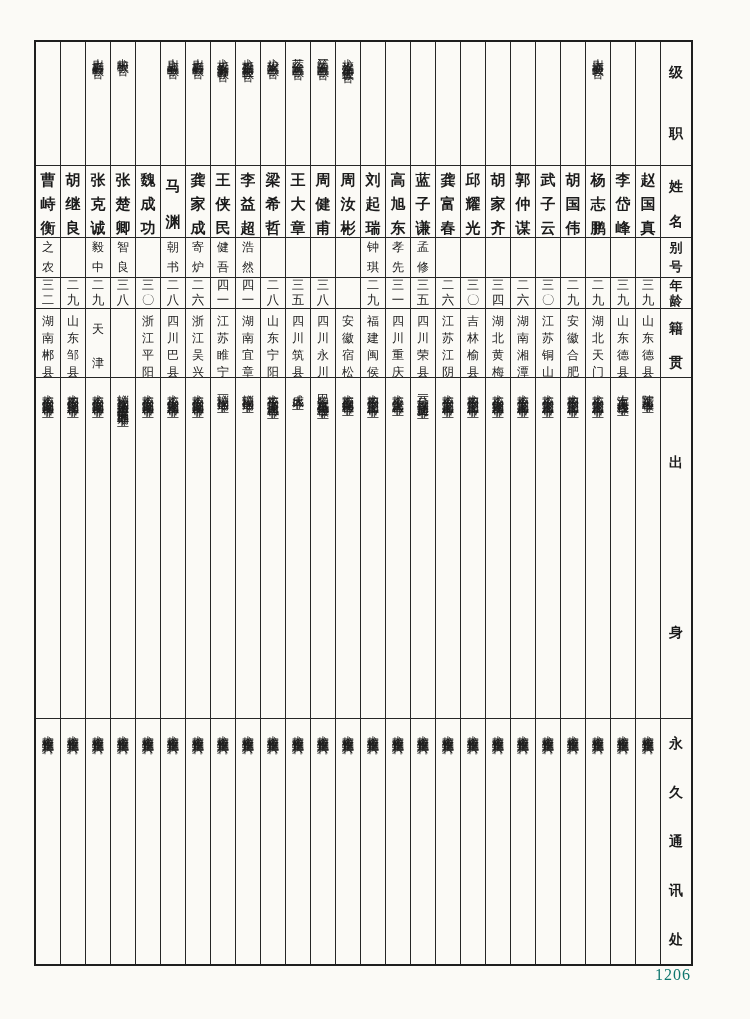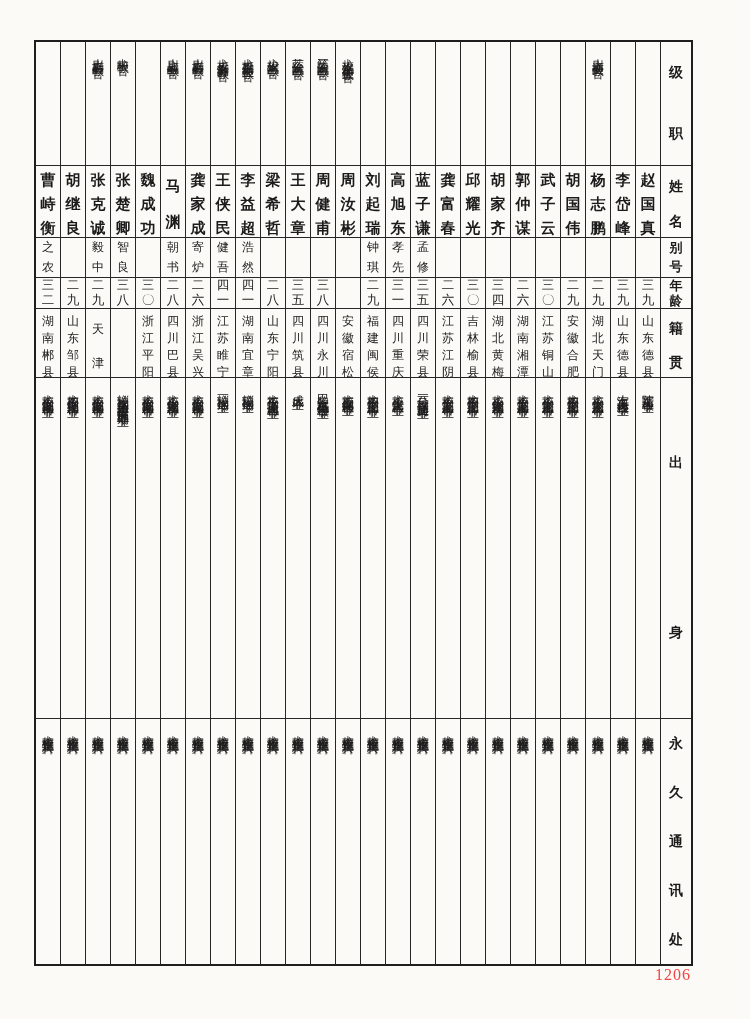--- a/index.html
+++ b/index.html
@@ -41,21 +41,21 @@
     align-items:center;width:100%;height:100%;font-size:12px;
   }
   .c-name .spread{font-size:15px;font-weight:700;padding:3px 0;}
   .c-alias .spread{font-size:12px;}
   .c-age .spread{font-size:12.5px;line-height:13px;}
   .c-native .spread{font-size:12px;padding:3px 0;line-height:14px;}
   .header-col .spread{font-weight:700;font-size:14px;}
   .header-col .c-alias .spread,.header-col .c-age .spread{font-size:13px;}
   .page-number{
     position:absolute;top:966px;left:655px;font-size:16px;
-    font-family:"Liberation Serif","DejaVu Serif",serif;color:#ef4444;letter-spacing:1px;
+    font-family:"Liberation Serif","DejaVu Serif",serif;color:#0f766e;letter-spacing:1px;
   }
 </style>
 </head>
 <body>
 
 <div class="page">
   <div class="roster" id="roster">
 
     <div class="col">
         <div class="cell c-rank">

